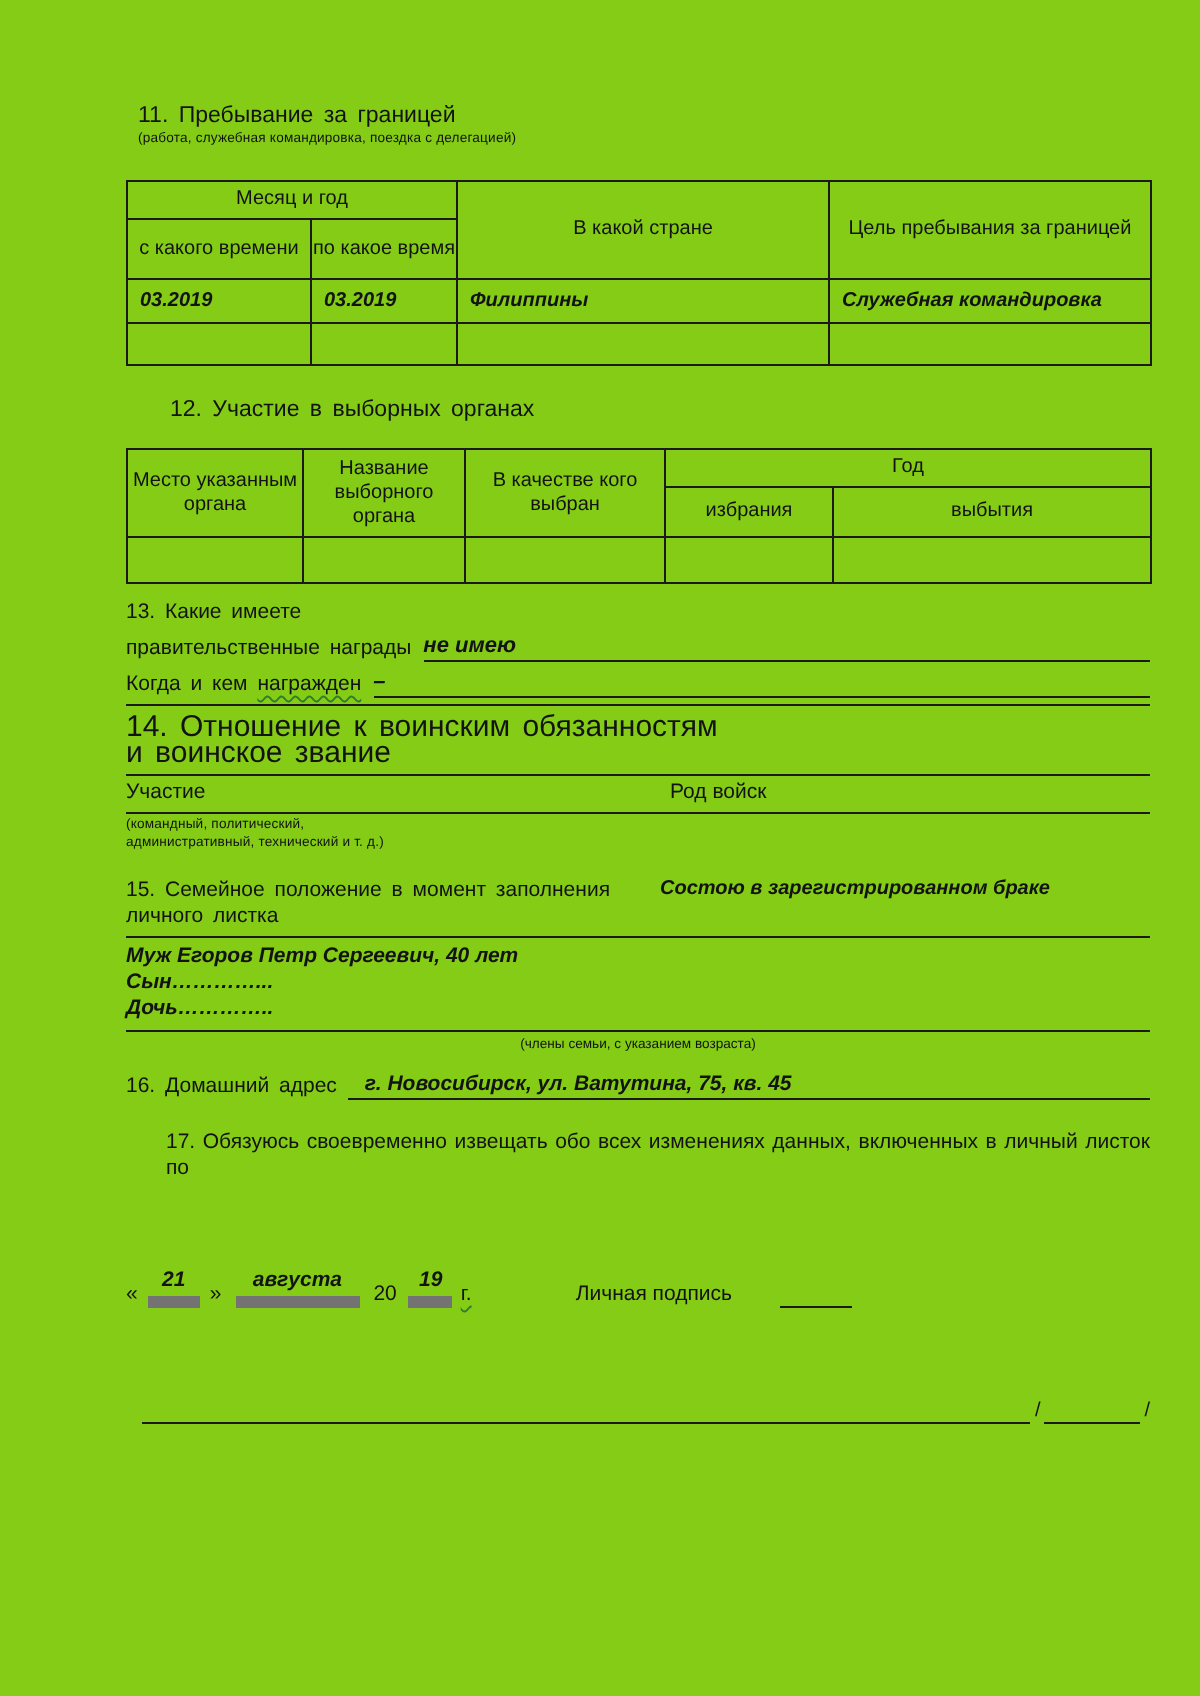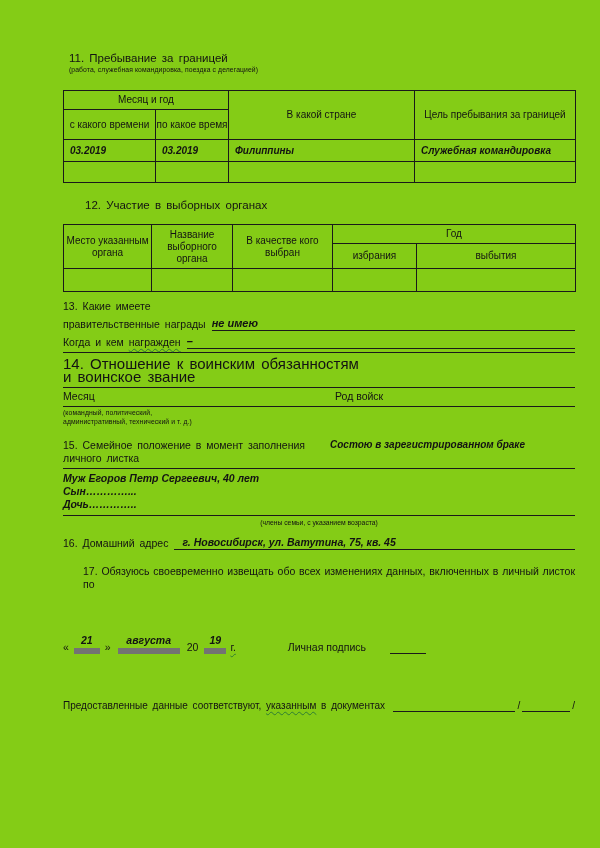--- a/index.html
+++ b/index.html
@@ -158,21 +158,21 @@
         <span class="fill">–</span>
       </div>
       <div class="rule" style="margin-top:3px;"></div>
     </div>
 
     <div>
       <div class="s14-title">14. Отношение  к  воинским  обязанностям</div>
       <div class="s14-title" style="margin-top:0;">и воинское  звание</div>
       <div class="rule" style="margin-top:4px;"></div>
       <div class="row14">
-        <span class="c1">Месяц</span>
+        <span class="c1">Участие</span>
         <span>Род войск</span>
       </div>
       <div class="rule"></div>
       <div class="notes">
         <div>(командный, политический,</div>
         <div>административный, технический и т. д.)</div>
       </div>
     </div>
 
     <div class="s15">
@@ -206,21 +206,20 @@
       <span>»</span>
       <span class="du month">августа</span>
       <span>20</span>
       <span class="du year">19</span>
       <span class="gr">г.</span>
       <span class="g-sign">Личная подпись</span>
       <span class="blank-sign"></span>
     </div>
 
     <div class="footrow">
-      <span class="t"><span>Предоставленные  данные  соответствуют,</span>&nbsp;<span class="gr">указанным</span>&nbsp;<span>в документах</span></span>
       <span class="fill-long"></span>
       <span>/</span>
       <span class="fill-short"></span>
       <span>/</span>
     </div>
 
   </div>
 </div>
 
 </body></html>

